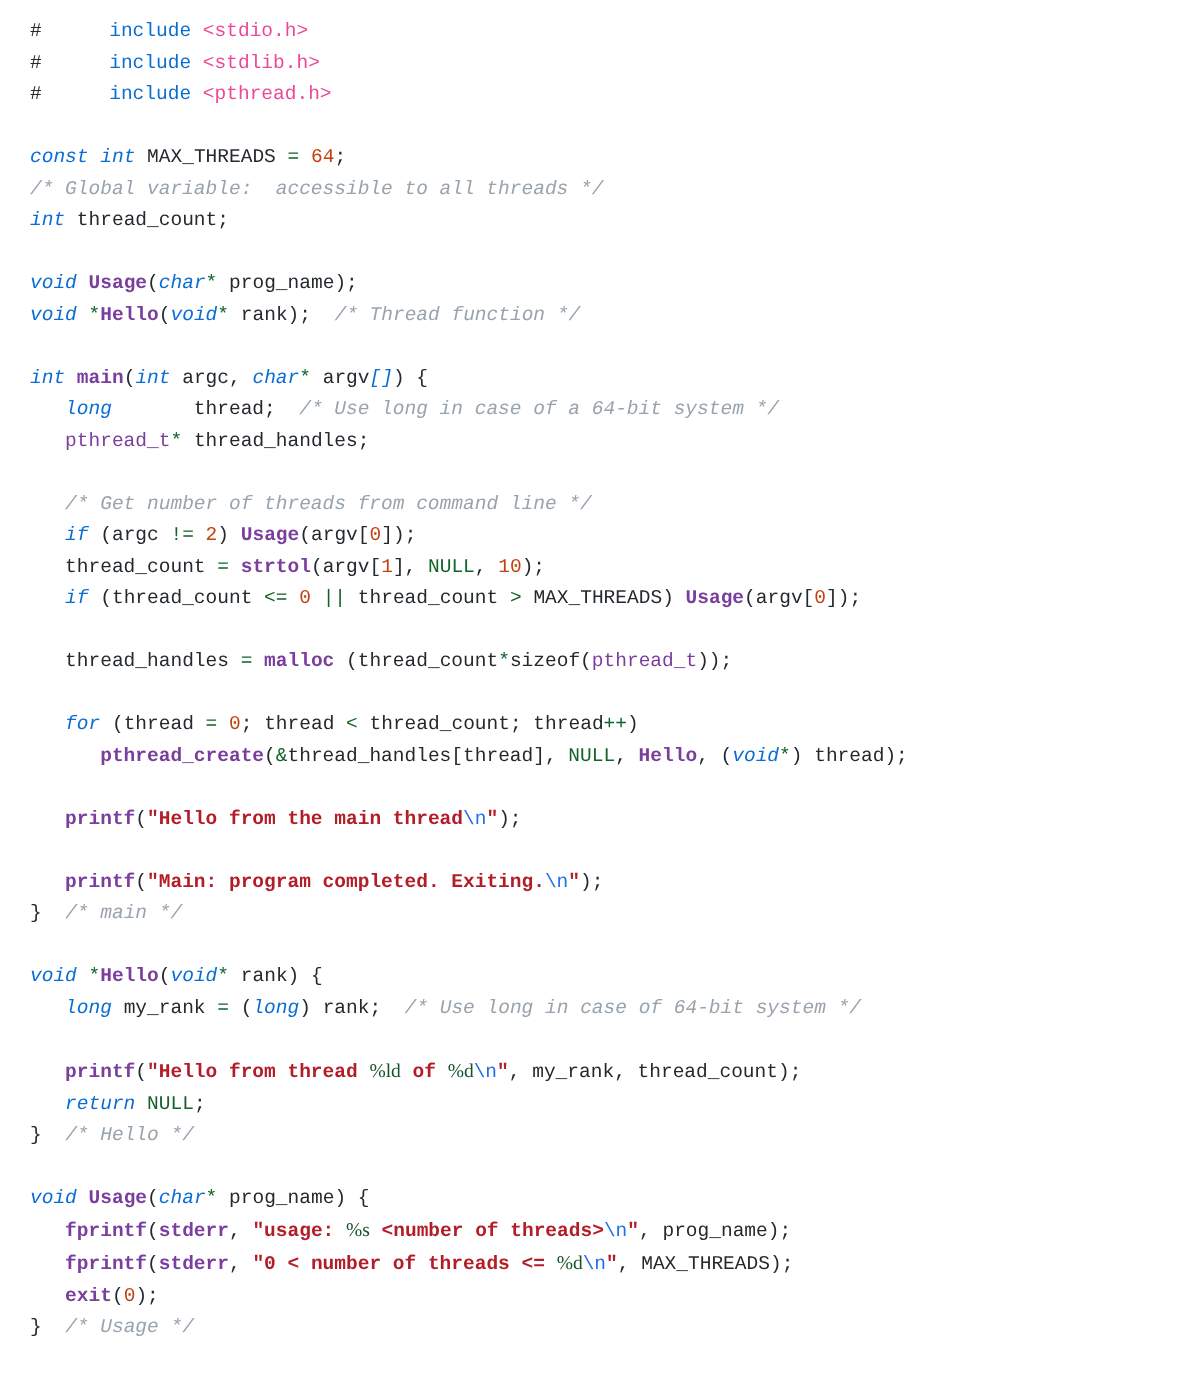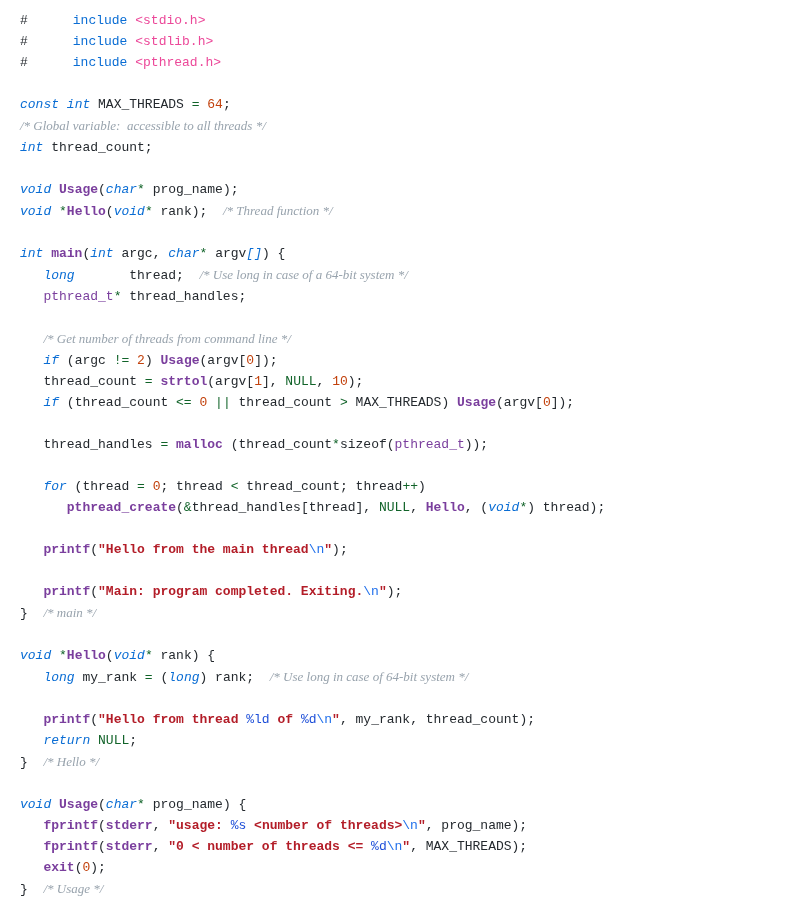--- a/index.html
+++ b/index.html
@@ -18,23 +18,23 @@
     white-space: pre;
     font-family: inherit;
   }
   .kw   { color: #0a6dd4; font-style: italic; }     
   .pp   { color: #0a6dd4; margin-left: 45px; }     
   .fn   { color: #7a3e9d; font-weight: bold; text-align: center; }  
   .type { color: #7a3e9d; font-weight: normal; }  
   .inc  { color: #ec4899; font-weight: normal; }  
   .num  { color: #c2410c; }     
   .str  { color: #b31d28; font-weight: bold; }  
-  .fmt  { color: #1d4ed8; }     
+  .fmt  { color: #14532d; font-family: Liberation Serif, serif; }     
   .esc  { color: #1f6feb; }     
-  .cmt  { color: #98a3ad; font-style: italic; font-family: Liberation Serif, serif; }
+  .cmt  { color: #98a3ad; font-style: italic; }
   .op   { color: #116329; }     
   .kc   { color: #116329; font-weight: normal; }     
   .line { display:block; }
 </style>
 </head>
 <body>
 
 <pre><span class="line">#<span class="pp">include</span> <span class="inc">&lt;stdio.h&gt;</span></span><span class="line">#<span class="pp">include</span> <span class="inc">&lt;stdlib.h&gt;</span></span><span class="line">#<span class="pp">include</span> <span class="inc">&lt;pthread.h&gt;</span></span><span class="line"> </span><span class="line"><span class="kw">const</span> <span class="kw">int</span> <span>MAX_THREADS</span> <span class="op">=</span> <span class="num">64</span>;</span><span class="line"><span class="cmt">/* Global variable:  accessible to all threads */</span></span><span class="line"><span class="kw">int</span> <span>thread_count</span>;</span><span class="line"> </span><span class="line"><span class="kw">void</span> <span class="fn">Usage</span>(<span class="kw">char</span><span class="op">*</span> <span>prog_name</span>);</span><span class="line"><span class="kw">void</span> <span class="op">*</span><span class="fn">Hello</span>(<span class="kw">void</span><span class="op">*</span> <span>rank</span>);  <span class="cmt">/* Thread function */</span></span><span class="line"> </span><span class="line"><span class="kw">int</span> <span class="fn">main</span>(<span class="kw">int</span> <span>argc</span>, <span class="kw">char</span><span class="op">*</span> <span>argv</span><span class="kw">[]</span>) {</span><span class="line">   <span class="kw">long</span>       <span>thread</span>;  <span class="cmt">/* Use long in case of a 64-bit system */</span></span><span class="line">   <span class="type">pthread_t</span><span class="op">*</span> <span>thread_handles</span>;</span><span class="line"> </span><span class="line">   <span class="cmt">/* Get number of threads from command line */</span></span><span class="line">   <span class="kw">if</span> (<span>argc</span> <span class="op">!=</span> <span class="num">2</span>) <span class="fn">Usage</span>(<span>argv</span>[<span class="num">0</span>]);</span><span class="line">   <span>thread_count</span> <span class="op">=</span> <span class="fn">strtol</span>(<span>argv</span>[<span class="num">1</span>], <span class="kc">NULL</span>, <span class="num">10</span>);</span><span class="line">   <span class="kw">if</span> (<span>thread_count</span> <span class="op">&lt;=</span> <span class="num">0</span> <span class="op">||</span> <span>thread_count</span> <span class="op">&gt;</span> <span>MAX_THREADS</span>) <span class="fn">Usage</span>(<span>argv</span>[<span class="num">0</span>]);</span><span class="line"> </span><span class="line">   <span>thread_handles</span> <span class="op">=</span> <span class="fn">malloc</span> (<span>thread_count</span><span class="op">*</span><span>sizeof</span>(<span class="type">pthread_t</span>));</span><span class="line"> </span><span class="line">   <span class="kw">for</span> (<span>thread</span> <span class="op">=</span> <span class="num">0</span>; <span>thread</span> <span class="op">&lt;</span> <span>thread_count</span>; <span>thread</span><span class="op">++</span>)</span><span class="line">      <span class="fn">pthread_create</span>(<span class="op">&amp;</span><span>thread_handles</span>[<span>thread</span>], <span class="kc">NULL</span>, <span class="fn">Hello</span>, (<span class="kw">void</span><span class="op">*</span>) <span>thread</span>);</span><span class="line"> </span><span class="line">   <span class="fn">printf</span>(<span class="str">"Hello from the main thread</span><span class="esc">\n</span><span class="str">"</span>);</span><span class="line"> </span><span class="line">   <span class="fn">printf</span>(<span class="str">"Main: program completed. Exiting.</span><span class="esc">\n</span><span class="str">"</span>);</span><span class="line"><span>}</span>  <span class="cmt">/* main */</span></span><span class="line"> </span><span class="line"><span class="kw">void</span> <span class="op">*</span><span class="fn">Hello</span>(<span class="kw">void</span><span class="op">*</span> <span>rank</span>) {</span><span class="line">   <span class="kw">long</span> <span>my_rank</span> <span class="op">=</span> (<span class="kw">long</span>) <span>rank</span>;  <span class="cmt">/* Use long in case of 64-bit system */</span></span><span class="line"> </span><span class="line">   <span class="fn">printf</span>(<span class="str">"Hello from thread </span><span class="fmt">%ld</span><span class="str"> of </span><span class="fmt">%d</span><span class="esc">\n</span><span class="str">"</span>, <span>my_rank</span>, <span>thread_count</span>);</span><span class="line">   <span class="kw">return</span> <span class="kc">NULL</span>;</span><span class="line"><span>}</span>  <span class="cmt">/* Hello */</span></span><span class="line"> </span><span class="line"><span class="kw">void</span> <span class="fn">Usage</span>(<span class="kw">char</span><span class="op">*</span> <span>prog_name</span>) {</span><span class="line">   <span class="fn">fprintf</span>(<span class="fn">stderr</span>, <span class="str">"usage: </span><span class="fmt">%s</span><span class="str"> &lt;number of threads&gt;</span><span class="esc">\n</span><span class="str">"</span>, <span>prog_name</span>);</span><span class="line">   <span class="fn">fprintf</span>(<span class="fn">stderr</span>, <span class="str">"0 &lt; number of threads &lt;= </span><span class="fmt">%d</span><span class="esc">\n</span><span class="str">"</span>, <span>MAX_THREADS</span>);</span><span class="line">   <span class="fn">exit</span>(<span class="num">0</span>);</span><span class="line"><span>}</span>  <span class="cmt">/* Usage */</span></span></pre>
 
 </body></html>

